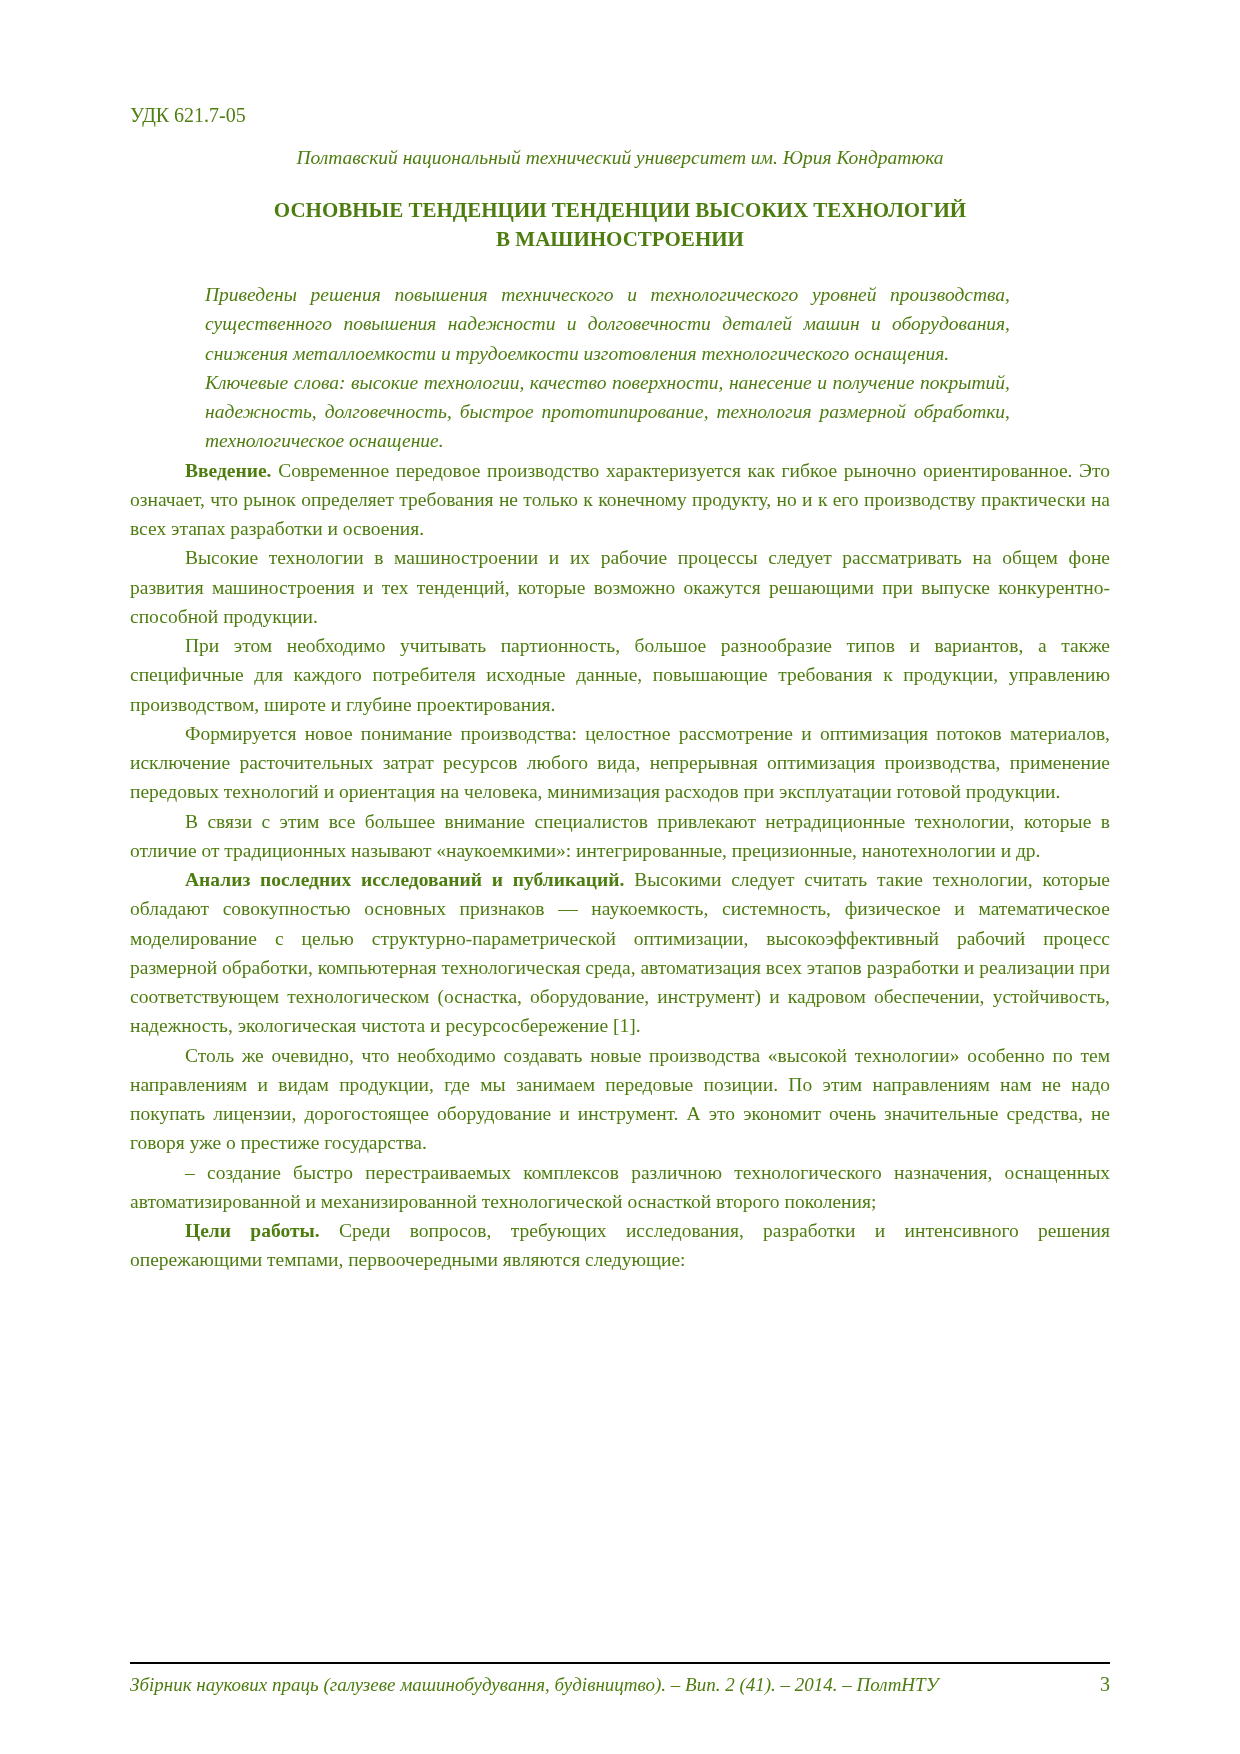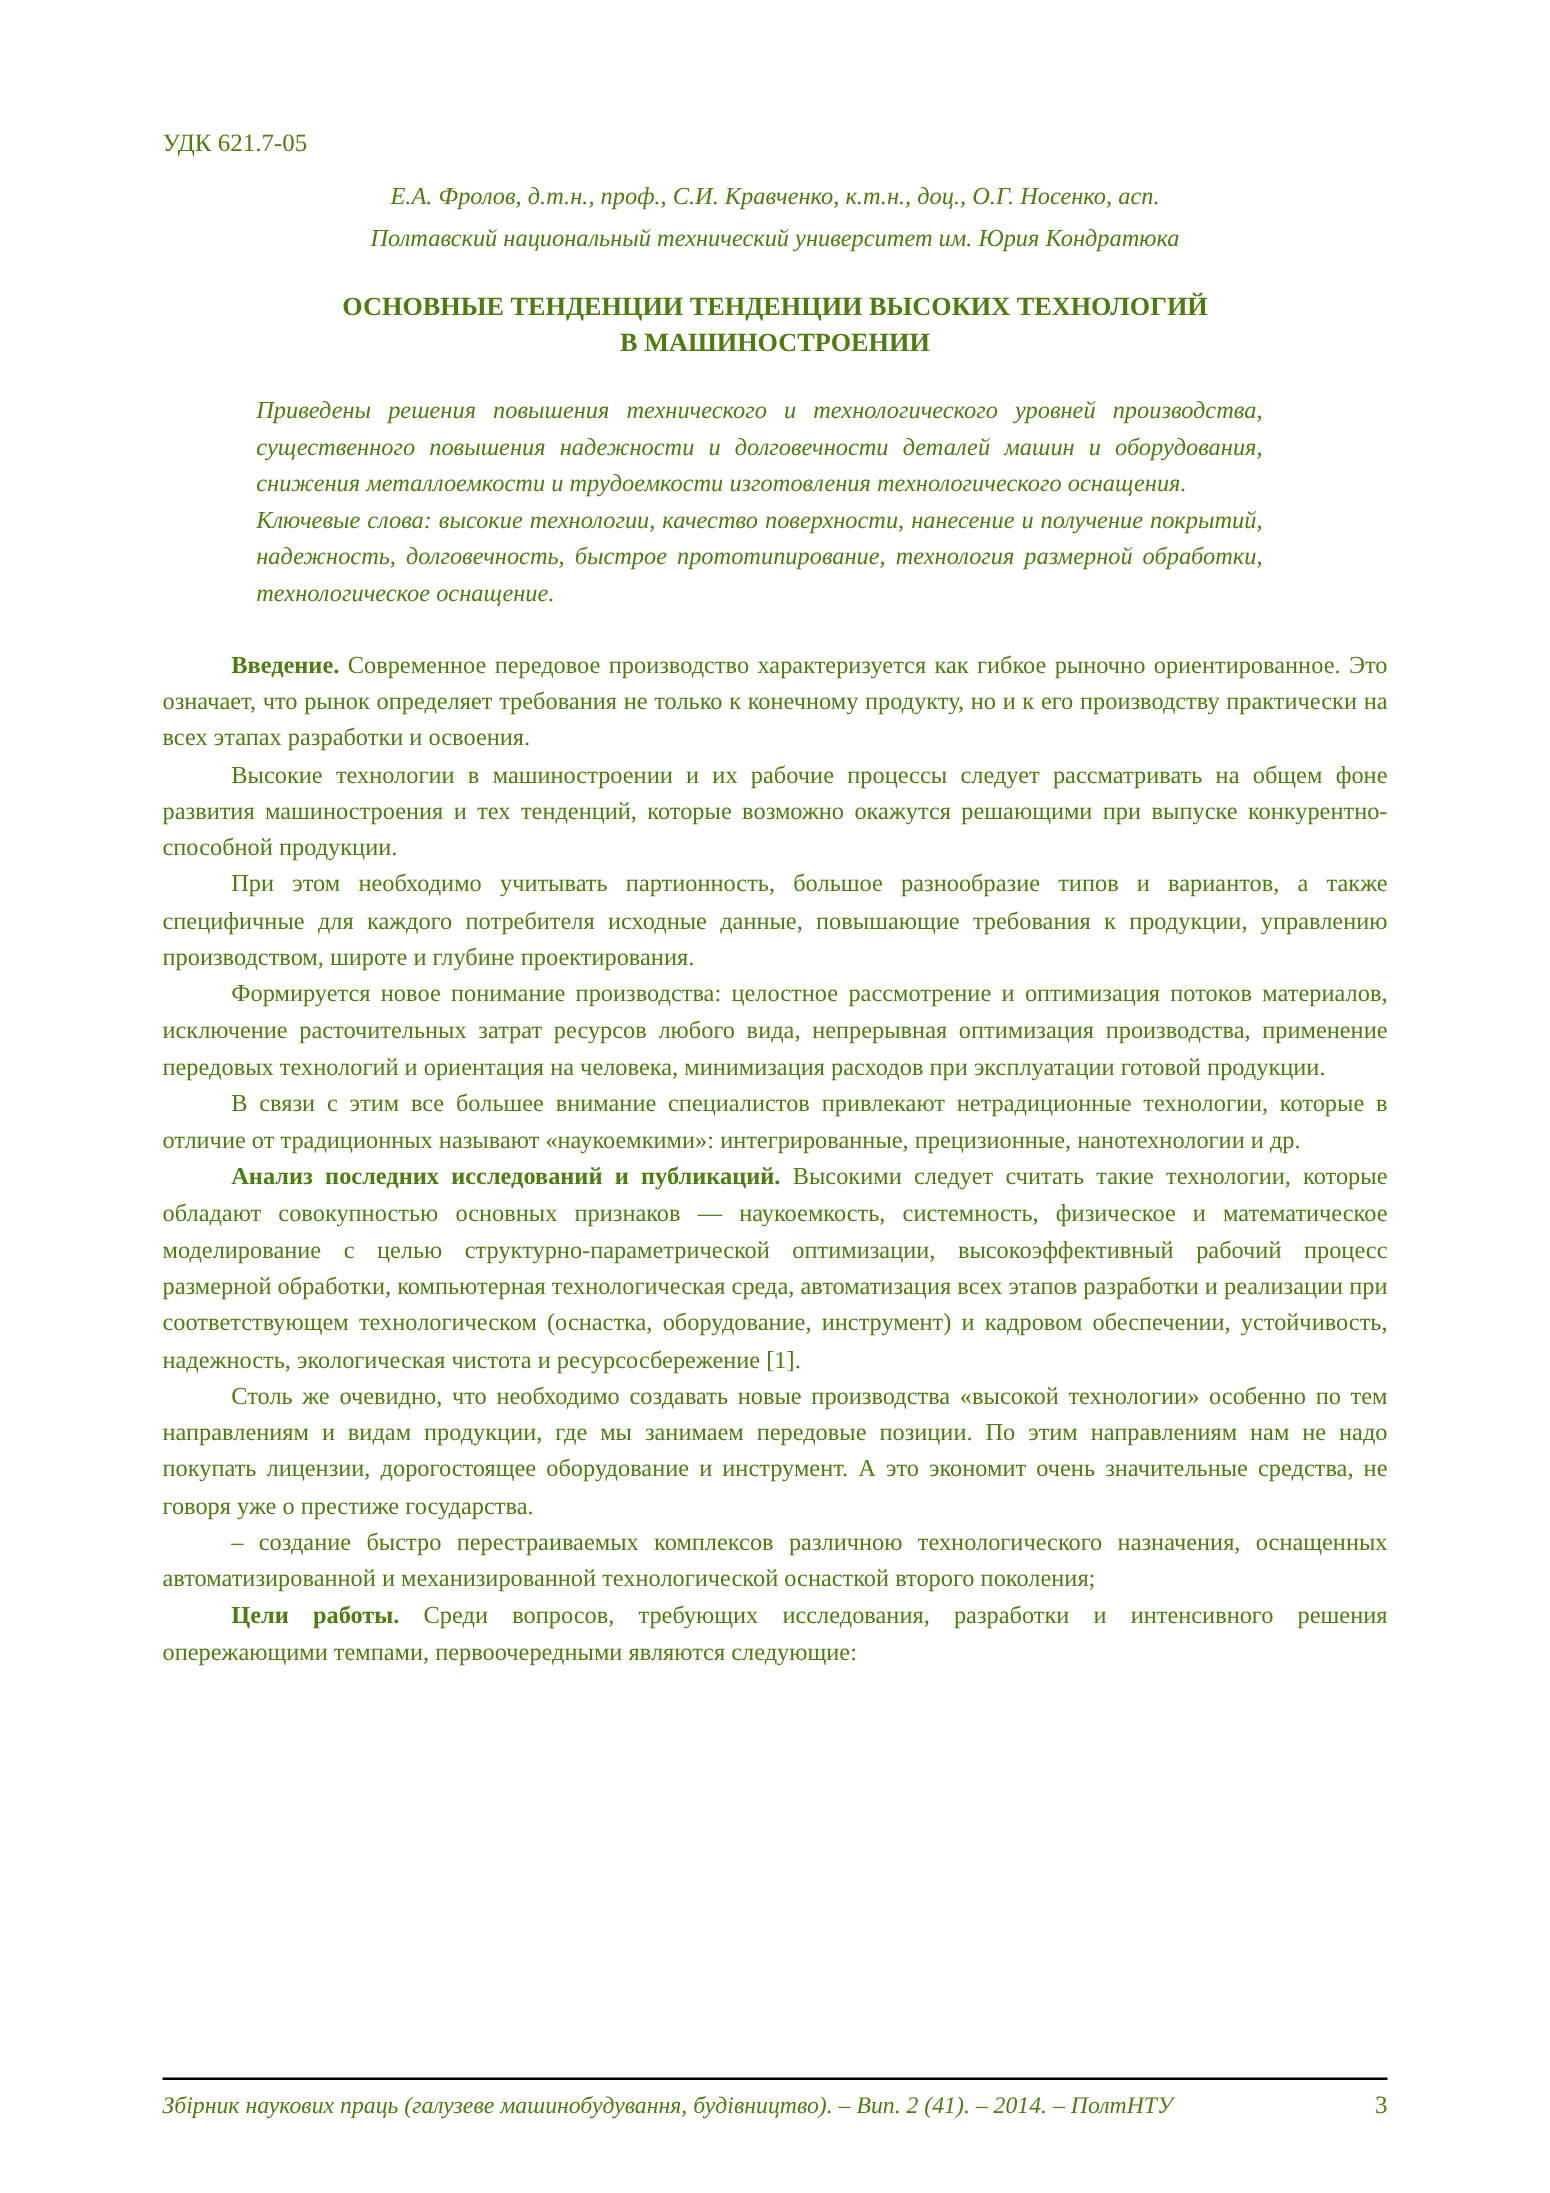--- a/index.html
+++ b/index.html
@@ -58,21 +58,20 @@
     font-style: italic;
     text-align: justify;
     font-size: 19.5px;
     line-height: 1.5;
     margin: 0;
   }
   .kw-label {
     font-weight: normal;
   }
   .body-text {
-    margin-top: 28px;
   }
   p.body-par {
     margin: 0;
     text-indent: 55px;
     text-align: justify;
     font-size: 19.5px;
     line-height: 1.5;
   }
   .lead {
     font-weight: bold;
@@ -96,21 +95,20 @@
     font-size: 20px;
   }
 </style>
 </head>
 <body>
 
 <div class="page">
 
   <div class="udc">УДК 621.7-05</div>
 
-  <div class="authors">Е.А. Фролов, д.т.н., проф., С.И. Кравченко, к.т.н., доц., О.Г. Носенко, асп.</div>
 
   <div class="affiliation">Полтавский национальный технический университет им. Юрия Кондратюка</div>
 
   <h1 class="title"><span>ОСНОВНЫЕ ТЕНДЕНЦИИ ТЕНДЕНЦИИ ВЫСОКИХ ТЕХНОЛОГИЙ</span><br><span>В МАШИНОСТРОЕНИИ</span></h1>
 
   <div class="abstract-block">
     <p class="abstract">Приведены решения повышения технического и технологического уровней производства, существенного повышения надежности и долговечности деталей машин и оборудования, снижения металлоемкости и трудоемкости изготовления технологического оснащения.</p>
     <p class="keywords"><span class="kw-label">Ключевые слова:</span> <span>высокие технологии, качество поверхности, нанесение и получение покрытий, надежность, долговечность, быстрое прототипирование, технология размерной обработки, технологическое оснащение.</span></p>
   </div>
 

